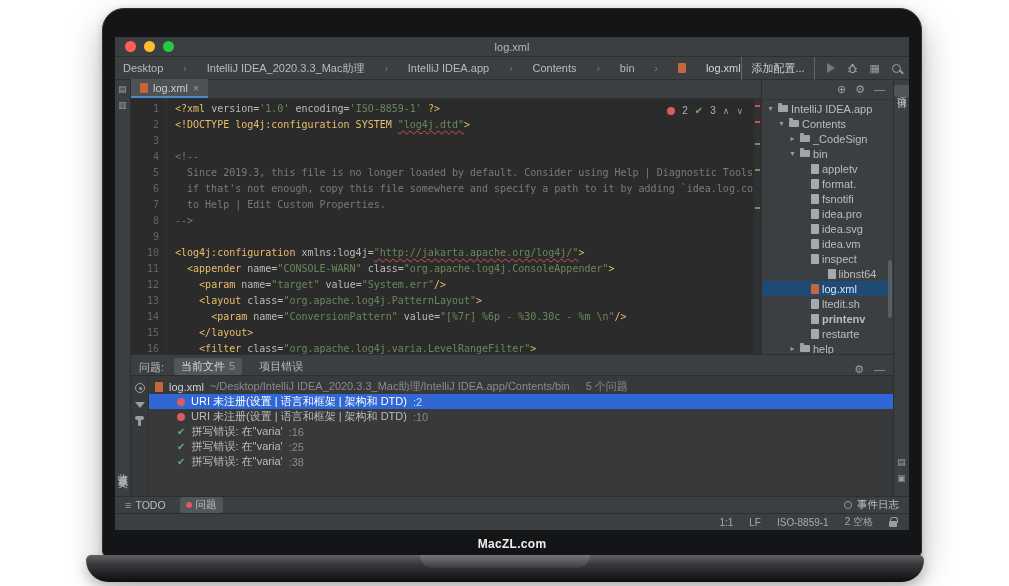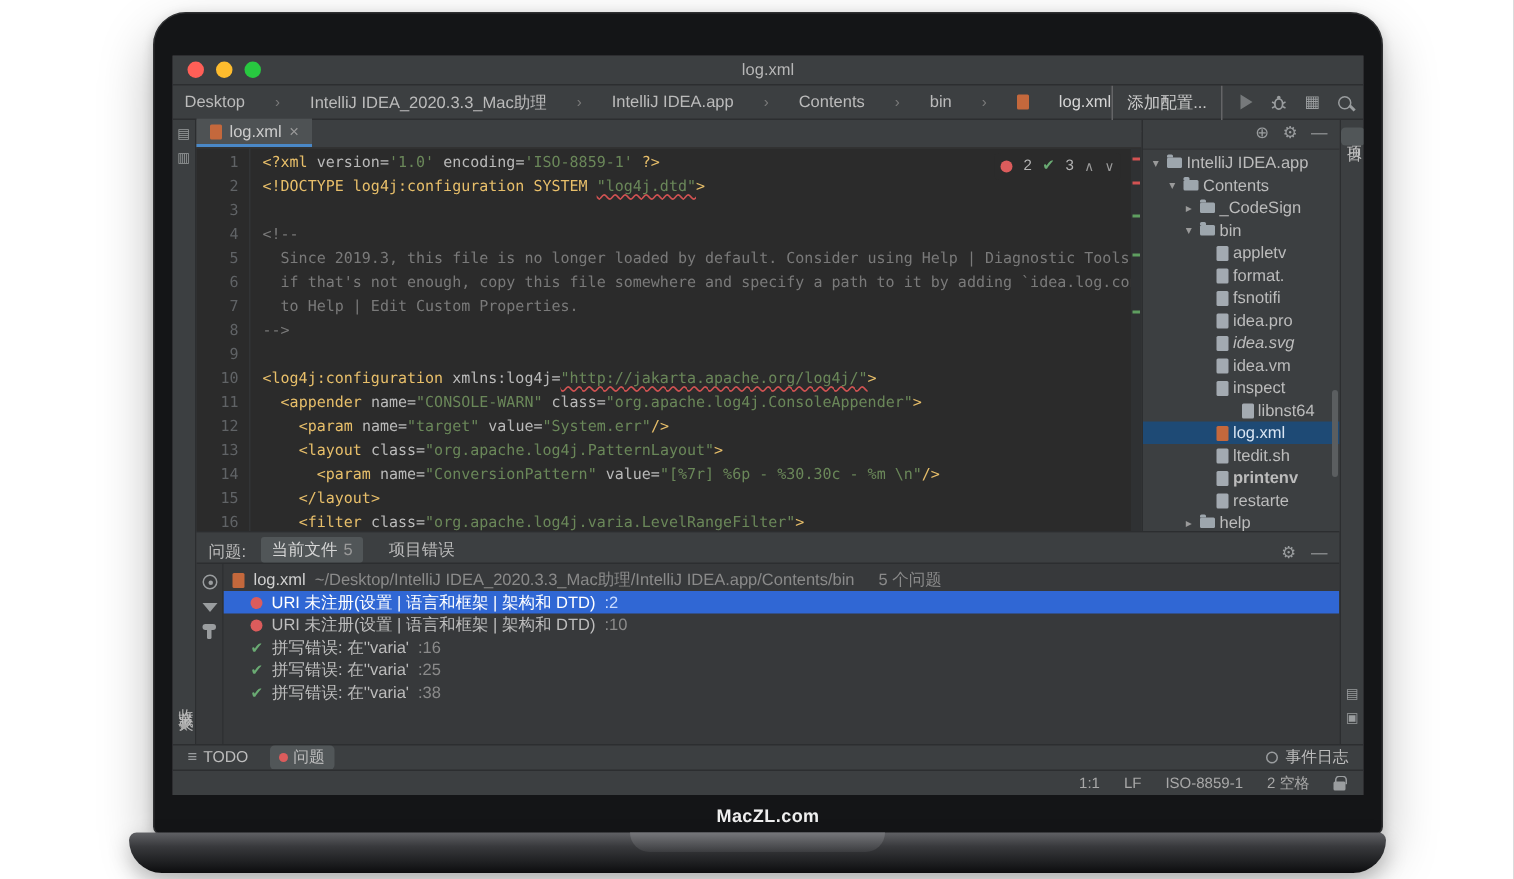--- a/index.html
+++ b/index.html
@@ -126,21 +126,21 @@
     border-top:6px solid #9a9d9f; position:relative; }
   .ico-pin { width:3px; height:9px; background:#9a9d9f; border-radius:1px; position:relative; }
   .ico-pin::before { content:""; position:absolute; top:-1px; left:-3px; width:9px; height:4px;
     background:#9a9d9f; border-radius:2px; }
   .p-list { flex:1 1 auto; padding-top:3px; overflow:hidden; }
   .p-filerow { height:15px; display:flex; align-items:center; gap:6px; padding-left:6px;
     font-size:11px; white-space:nowrap; }
   .pf-name { color:#d0d0d0; }
   .pf-path { color:#8a8a8a; }
   .pf-sum { color:#8a8a8a; margin-left:10px; }
-  .prow { height:15px; display:flex; align-items:center; gap:6px; padding-left:18px;
+  .prow { height:15px; display:flex; align-items:center; gap:6px; padding-left:28px;
     font-size:11px; color:#bdbdbd; white-space:nowrap; }
   .prow .pline { color:#8a8a8a; }
   .prow.sel { background:#3067d4; color:#ffffff; }
   .prow.sel .pline { color:#c9dcff; }
 
   
   .bottom-strip { height:17px; background:#3c3f41; border-top:1px solid #2c2e30;
     display:flex; align-items:center; gap:14px; padding:0 10px; font-size:10.5px; flex:0 0 auto; }
   .tw-btn { display:flex; align-items:center; gap:4px; color:#bdbdbd; }
   .tw-btn.pressed { background:#515658; border-radius:3px; padding:1px 6px;align-items:center; }
@@ -304,21 +304,21 @@
                     <div class="trow" style="padding-left: 37px;">
                       <span class="tchev"></span>
                       <span class="ico-file"></span>
                       <span>fsnotifi</span>
                     </div>
                     <div class="trow" style="padding-left: 37px;">
                       <span class="tchev"></span>
                       <span class="ico-file"></span>
                       <span>idea.pro</span>
                     </div>
-                    <div class="trow" style="padding-left: 37px; font-style: italic;">
+                    <div class="trow" style="padding-left: 37px;">
                       <span class="tchev"></span>
                       <span class="ico-file"></span>
                       <span>idea.svg</span>
                     </div>
                     <div class="trow" style="padding-left: 37px;">
                       <span class="tchev"></span>
                       <span class="ico-file"></span>
                       <span>idea.vm</span>
                     </div>
                     <div class="trow" style="padding-left: 37px;">

